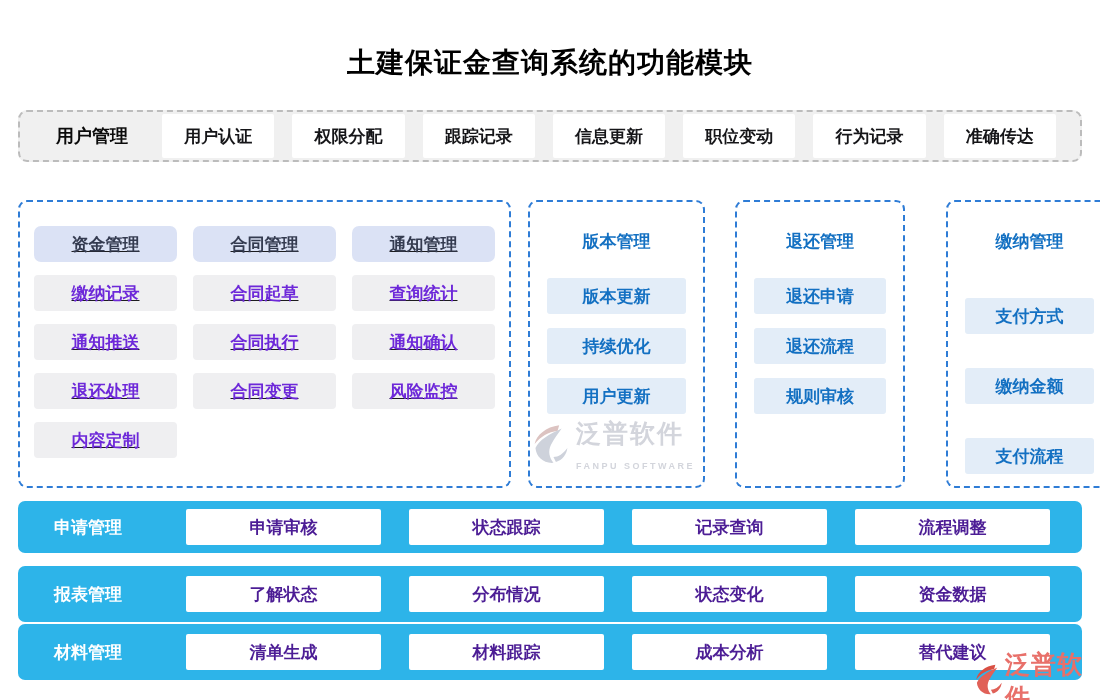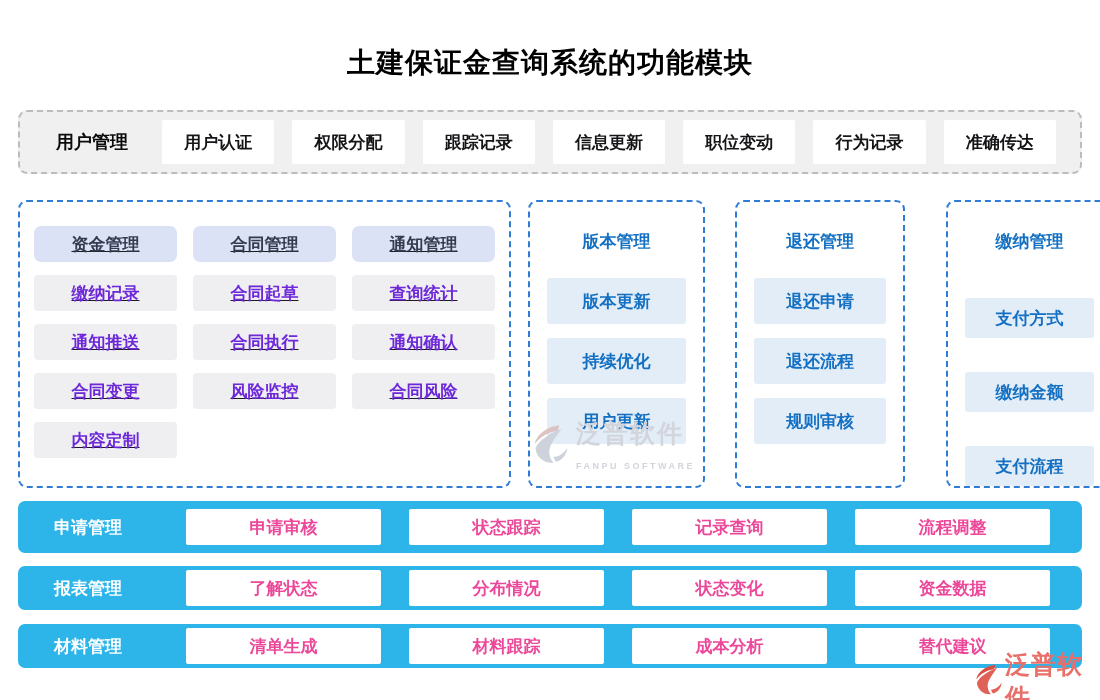--- a/index.html
+++ b/index.html
@@ -6,21 +6,21 @@
   .stage{
     position:relative;width:1100px;height:700px;background:#fff;overflow:hidden;
     font-family:"Liberation Sans","DejaVu Sans",sans-serif;color:#1c1c1f;border-radius:32px;
   }
   .page-title{
     position:absolute;top:44px;left:0;width:100%;text-align:center;
     font-size:28px;font-weight:900;letter-spacing:1px;color:#000;
   }
   
   .top-group{
-    position:absolute;left:18px;top:110px;width:1064px;height:64px;box-sizing:border-box;
+    position:absolute;left:18px;top:110px;width:1064px;height:52px;box-sizing:border-box;
     background:var(--top-box-bg,#f0f0f0);border:2px dashed #bcbcbc;border-radius:9px;
     display:flex;align-items:center;gap:18px;padding:0 24px 0 36px;
   }
   .top-group .group-label{flex:0 0 88px;font-size:18px;font-weight:800;color:#0b0b0b;}
   .chip-white{
     flex:1;height:44px;background:#fff;border-radius:2px;
     display:flex;align-items:center;justify-content:center;
     font-size:17px;font-weight:800;color:#151518;
   }
   
@@ -35,39 +35,39 @@
   .pill{height:36px;display:flex;align-items:center;justify-content:center;
     font-size:17px;font-weight:800;border-radius:5px;}
   .pill-header{background:var(--matrix-header-bg,#dbe2f5);color:#343b50;border-radius:7px;}
   .pill-item{background:var(--matrix-item-bg,#efeff1);color:#6d28d9;border-radius:4px;}
   .panel-stack{display:flex;flex-direction:column;align-items:center;padding-top:28px;}
   .panel-stack-1{left:528px;width:177px;text-align:right;}
   .panel-stack-2{left:735px;width:170px;}
   .panel-stack-3{left:946px;width:167px;gap:20px;}
   .stack-header{height:22px;font-size:17px;font-weight:800;color:var(--stack-text-blue,#1370c2);}
   .stack-item{
-    width:calc(100% - 34px);height:46px;margin-top:14px;background:var(--stack-item-bg,#e3edf8);
+    width:calc(100% - 34px);height:36px;margin-top:14px;background:var(--stack-item-bg,#e3edf8);
     display:flex;align-items:center;justify-content:center;border-radius:3px;
     font-size:17px;font-weight:800;color:var(--stack-text-blue,#1370c2);
   }
   .stack-item.first{margin-top:26px;}
   
   .bar{
-    position:absolute;left:18px;width:1064px;height:44px;box-sizing:border-box;
+    position:absolute;left:18px;width:1064px;height:56px;box-sizing:border-box;
     background:var(--bar-blue,#2db4e9);border-radius:7px;
     display:flex;align-items:center;gap:28px;padding-right:32px;
   }
   .bar-1{top:501px;height:52px;}
   .bar-2{top:566px;}
   .bar-3{top:624px;}
   .bar-label{flex:0 0 140px;text-align:center;font-size:17px;font-weight:800;color:#fff;}
   .bar-chip{
     flex:1;height:36px;background:#fff;border-radius:2px;
     display:flex;align-items:center;justify-content:center;
-    font-size:17px;font-weight:800;color:#ec4899;
+    font-size:17px;font-weight:800;color:#4c1d95;
   }
   
   .wm-center{
     position:absolute;left:533px;top:421px;display:flex;align-items:center;gap:7px;z-index:5;
     pointer-events:none;
   }
   .wm-center .wm-text{line-height:1;}
   .wm-center .wm-brand{font-size:25px;letter-spacing:2px;color:var(--watermark-gray,#d3d5dc);font-weight:700;}
   .wm-center .wm-sub{font-size:9px;letter-spacing:2.5px;color:var(--watermark-gray,#d3d5dc);margin-top:16px;font-weight:700;}
   .wm-corner{position:absolute;left:975px;top:648px;z-index:6;pointer-events:none;}
@@ -98,24 +98,24 @@
     <div class="pill pill-header">通知管理</div>
 
     <div class="pill pill-item">缴纳记录</div>
     <div class="pill pill-item">合同起草</div>
     <div class="pill pill-item">查询统计</div>
 
     <div class="pill pill-item">通知推送</div>
     <div class="pill pill-item">合同执行</div>
     <div class="pill pill-item">通知确认</div>
 
+    <div class="pill pill-item">退还处理</div>
     <div class="pill pill-item">合同变更</div>
 
     <div class="pill pill-item">风险监控</div>
-    <div class="pill pill-item">合同风险</div>
     <div class="pill pill-item">内容定制</div>
   </div>
 
   <div class="panel panel-stack panel-stack-1">
     <div class="stack-header">版本管理</div>
     <div class="stack-item first">版本更新</div>
     <div class="stack-item">持续优化</div>
     <div class="stack-item">用户更新</div>
   </div>
 

